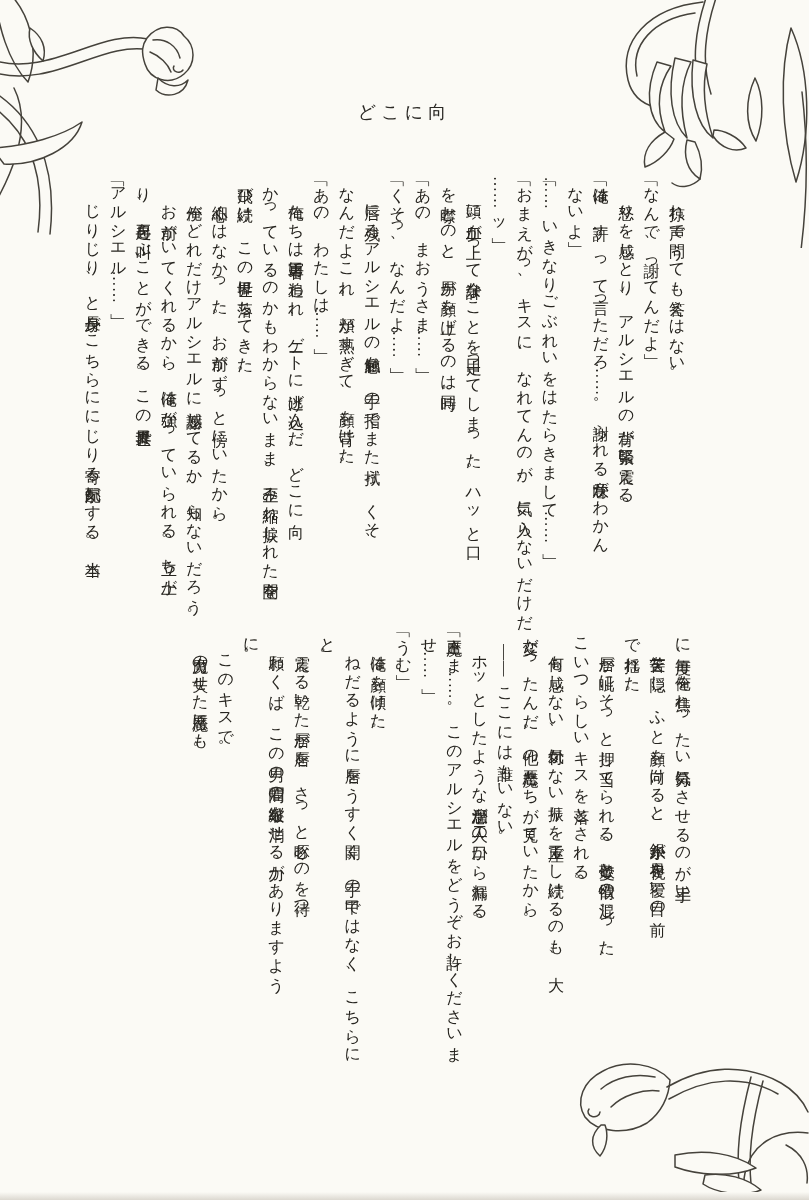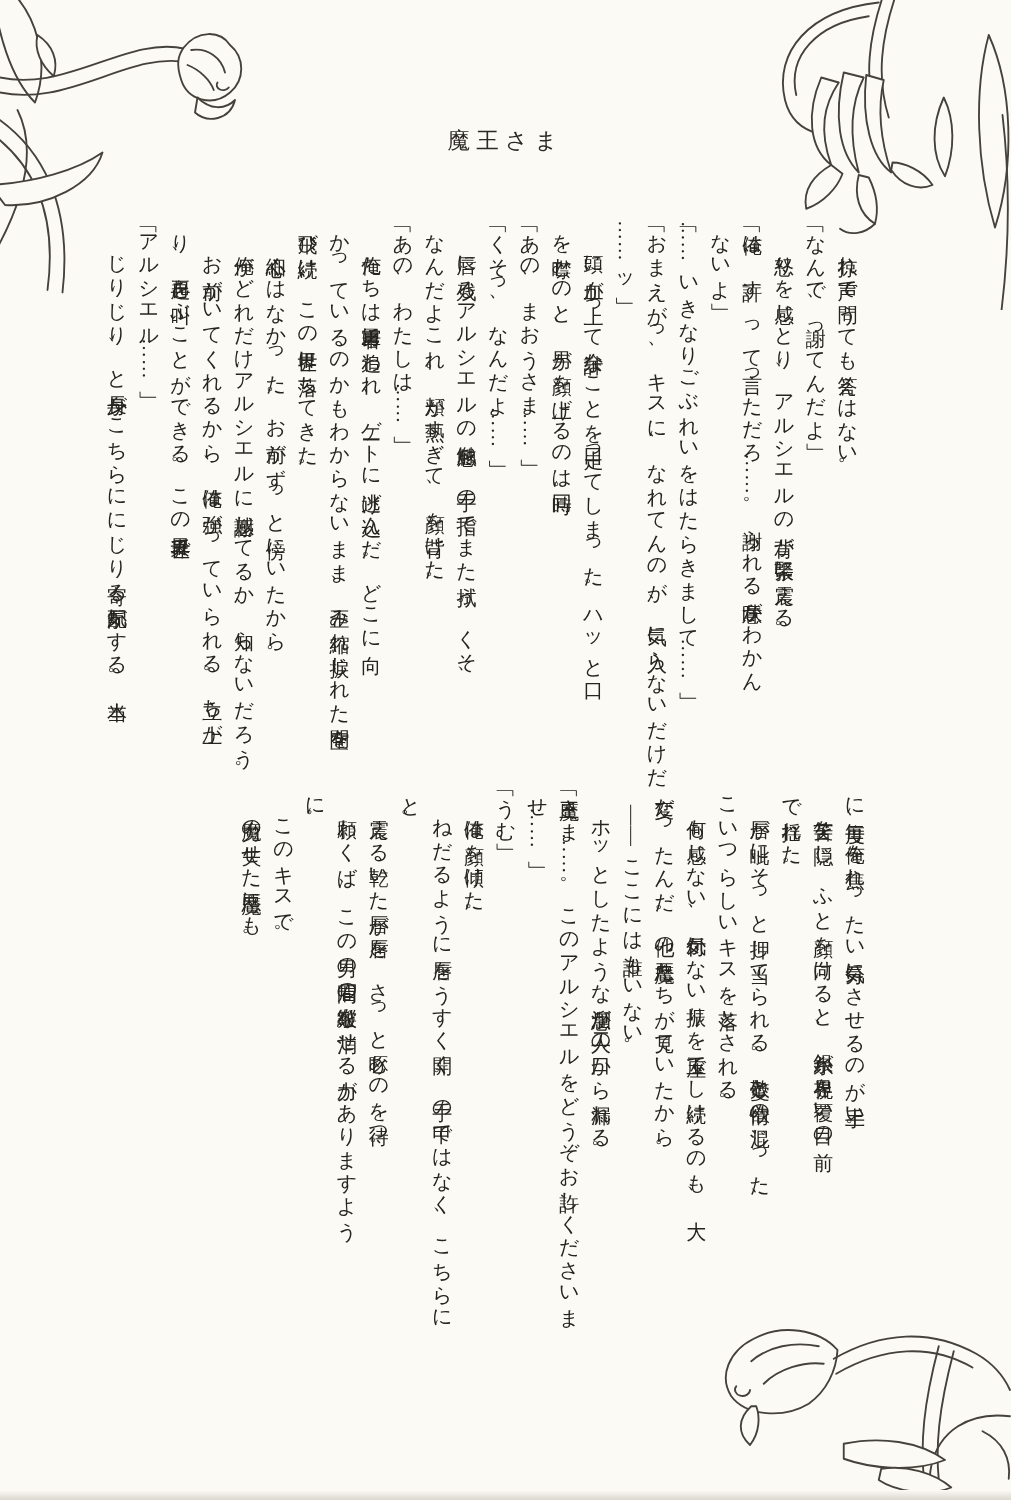--- a/index.html
+++ b/index.html
@@ -86,21 +86,21 @@
     <path d="M 112,62 C 150,40 190,38 226,58 C 240,66 248,76 253,87"></path>
     <path d="M 114,74 C 152,52 190,50 223,69"></path>
     <path d="M 196,52 C 186,90 178,132 187,178"></path>
     <path d="M 208,56 C 198,94 190,136 199,178"></path>
     <path d="M 253,108 C 220,104 196,120 190,148 C 186,166 194,178 206,180"></path>
     <path class="leaffill" d="M 120,130 C 150,124 180,128 201,143 C 176,153 142,150 120,142 Z"></path>
     <path class="leaffill" d="M 150,150 C 170,147 192,153 206,165 C 186,173 160,167 148,159 Z"></path>
     <path d="M 231,120 C 247,128 254,142 252,158"></path>
   </svg>
 
-  <h1 class="title">魔王さま</h1>
+  <h1 class="title">どこに向</h1>
 
   <div class="vblock upper">
       <div class="tcol indent">掠れ声で問うても答えはない。</div>
       <div class="tcol">「なんで、謝ってんだよ」</div>
       <div class="tcol indent">怒りを感じとり、アルシエルの背が緊張に震える。</div>
       <div class="tcol">「俺は、許す、って言っただろ……。謝られる意味がわかん</div>
       <div class="tcol">ないよ」</div>
       <div class="tcol">「……いきなりごぶれいをはたらきまして……」</div>
       <div class="tcol">「おまえがっ、キスに、なれてんのが、気に入らないだけだ</div>
       <div class="tcol">……ッ」</div>

